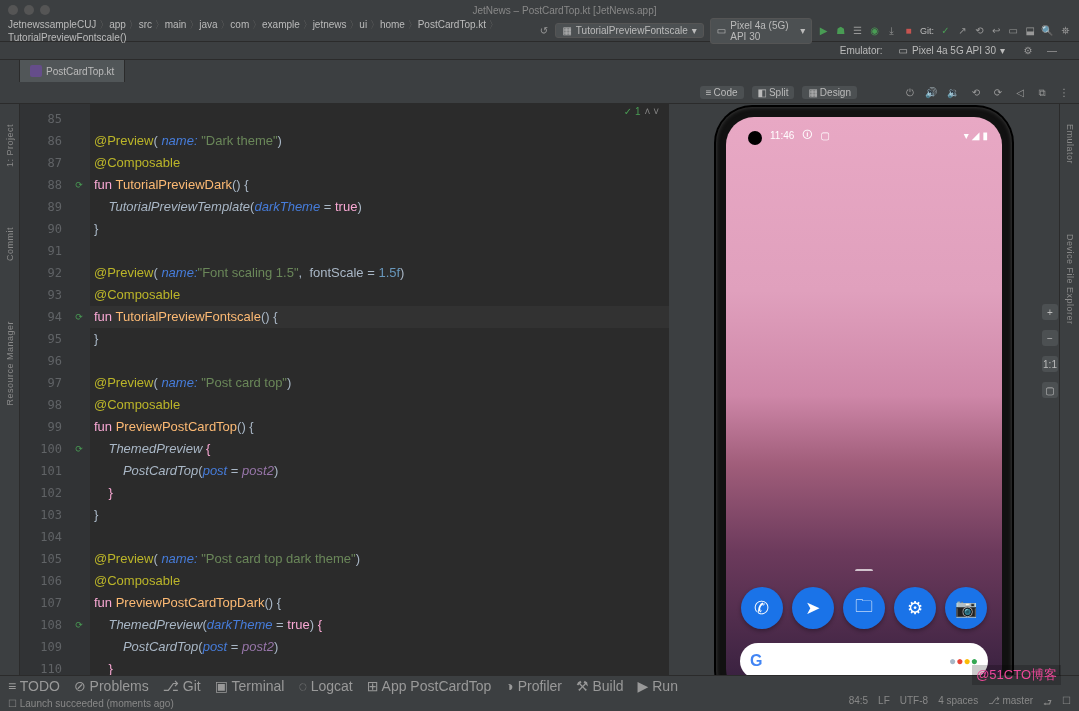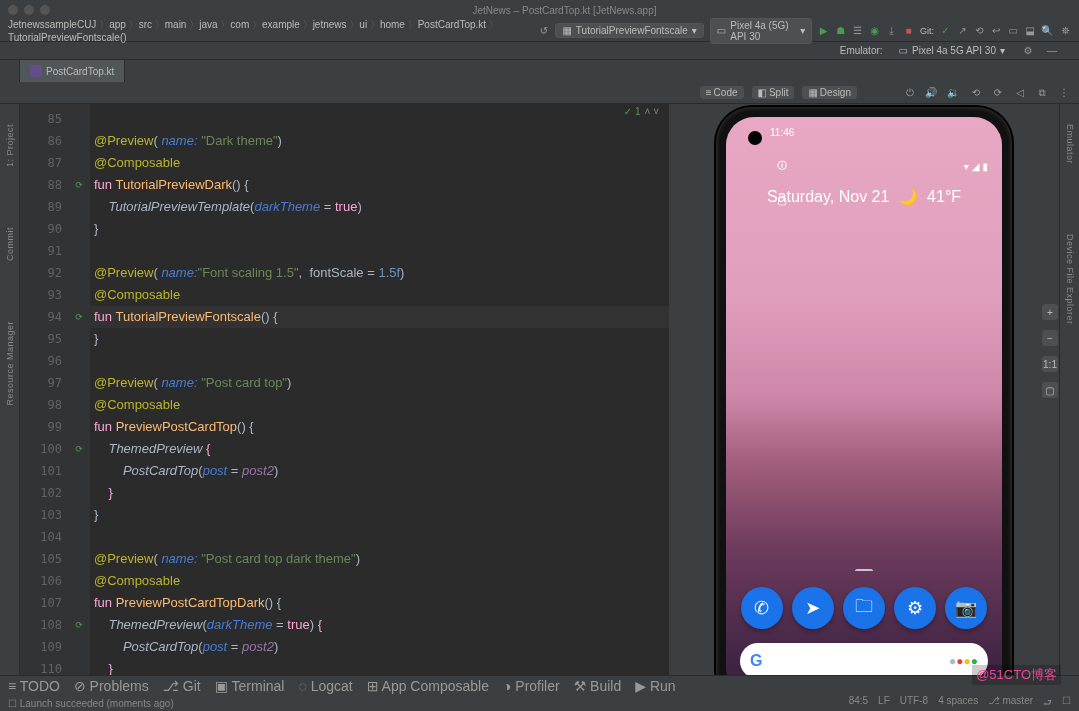--- a/index.html
+++ b/index.html
@@ -56,21 +56,21 @@
 .inspection { position: absolute; top: 2px; right: 10px; font-size: 10px; color: #499c54; display: flex; align-items: center; gap: 4px; }
 
 .right-gutter { width: 20px; background: #3c3f41; border-left: 1px solid #2b2b2b; display: flex; flex-direction: column; align-items: center; padding-top: 20px; gap: 70px; font-size: 9px; }
 .right-gutter-text { writing-mode: vertical-lr; color: #8a8a8a; letter-spacing: 0.5px; }
 
 .device-pane { width: 390px; background: #3c3f41; display: flex; align-items: center; justify-content: center; position: relative; padding-top: 0; }
 .device-frame { width: 296px; height: 600px; background: #111; border-radius: 36px; padding: 10px; position: relative; box-shadow: 0 0 0 2px #000, inset 0 0 4px #444; }
 .device-screen { width: 100%; height: 100%; border-radius: 28px; overflow: hidden; position: relative; background: linear-gradient(to bottom, #e8a8c4 0%, #e0a0bd 30%, #ce87a8 48%, #a05d7a 60%, #6c3a5c 75%, #321e3c 100%); }
 .notch { position: absolute; top: 14px; left: 22px; width: 14px; height: 14px; background: #000; border-radius: 50%; }
 .status { position: absolute; top: 10px; left: 0; right: 0; display: flex; justify-content: space-between; padding: 0 14px; font-size: 10px; color: #fff; align-items: center; }
-.status-left { display: flex; gap: 20px; align-items: center; margin-left: 30px; flex-direction: column; }
+.status-left { display: flex; gap: 8px; align-items: center; margin-left: 30px; }
 .status-right { display: flex; gap: 3px; align-items: center; }
 .weather { position: absolute; top: 70px; left: 0; right: 0; text-align: center; color: #fff; font-size: 16px; font-weight: 300; }
 .dock-row { position: absolute; bottom: 68px; left: 0; right: 0; display: flex; justify-content: space-around; padding: 0 10px; }
 .dock-icon { width: 42px; height: 42px; border-radius: 50%; display: flex; align-items: center; justify-content: center; color: #fff; font-size: 18px; box-shadow: 0 2px 4px rgba(0,0,0,.3); }
 .search-pill { position: absolute; bottom: 18px; left: 14px; right: 14px; height: 36px; background: #fff; border-radius: 18px; display: flex; align-items: center; padding: 0 10px; justify-content: space-between; }
 .g-logo { font-weight: bold; font-size: 16px; }
 .handle { position: absolute; bottom: 4px; left: 50%; transform: translateX(-50%); width: 80px; height: 3px; background: rgba(255,255,255,.7); border-radius: 2px; }
 .appdrawer-hint { position: absolute; bottom: 124px; left: 50%; transform: translateX(-50%); width: 18px; height: 4px; border-top: 2px solid rgba(255,255,255,.7); border-radius: 2px; }
 
 .side-tool-column { position: absolute; right: 0; top: 200px; width: 18px; display: flex; flex-direction: column; align-items: center; gap: 10px; }
@@ -246,23 +246,20 @@
             <span>11:46</span>
             <span>🛈</span>
             <span>▢</span>
           </div>
           <div class="status-right">
             <span>▾</span>
             <span>◢</span>
             <span>▮</span>
           </div>
         </div>
-        <div class="weather">
-          <span>Saturday, Nov 21</span> &nbsp;🌙&nbsp; <span>41°F</span>
-        </div>
         <div class="appdrawer-hint"></div>
         <div class="dock-row" id="dock-row">
             <div class="dock-icon" style="background: rgb(26, 115, 232);">✆</div>
             <div class="dock-icon" style="background: rgb(26, 115, 232);">➤</div>
             <div class="dock-icon" style="background: rgb(26, 115, 232);">🗀</div>
             <div class="dock-icon" style="background: rgb(26, 115, 232);">⚙</div>
             <div class="dock-icon" style="background: rgb(26, 115, 232);">📷</div>
           </div>
         <div class="search-pill">
           <span class="g-logo"><span style="color:#4285F4">G</span></span>
@@ -284,21 +281,21 @@
     <span class="right-gutter-text">Device File Explorer</span>
   </div>
 </div>
 
 <div class="bottom-bar" id="bottom-bar">
     <span class="bottom-item">≡ TODO</span>
     <span class="bottom-item">⊘ Problems</span>
     <span class="bottom-item">⎇ Git</span>
     <span class="bottom-item">▣ Terminal</span>
     <span class="bottom-item">◌ Logcat</span>
-    <span class="bottom-item">⊞ App Composable</span>
+    <span class="bottom-item">⊞ App PostCardTop</span>
     <span class="bottom-item">◑ Profiler</span>
     <span class="bottom-item">⚒ Build</span>
     <span class="bottom-item">▶ Run</span>
   </div>
 
 <div class="status-bar">
   <span>☐  Launch succeeded (moments ago)</span>
   <span class="status-right-group" id="status-right">
       <span>84:5</span>
       <span>LF</span>

